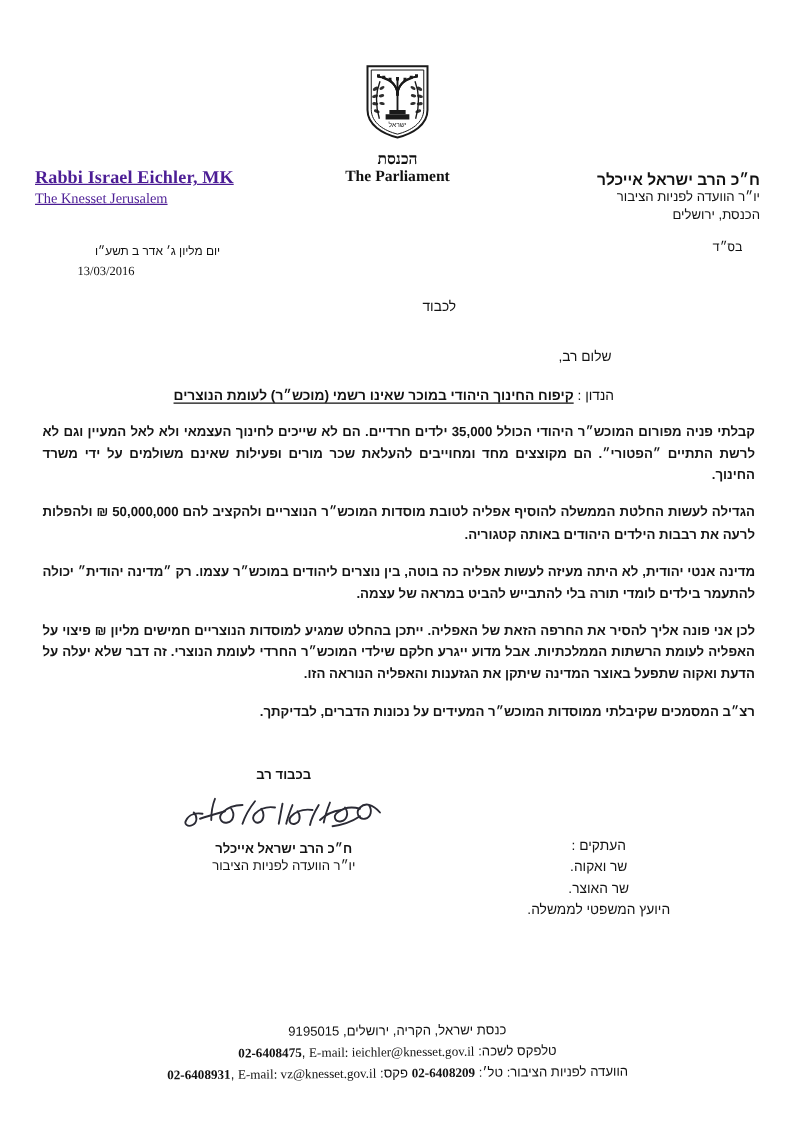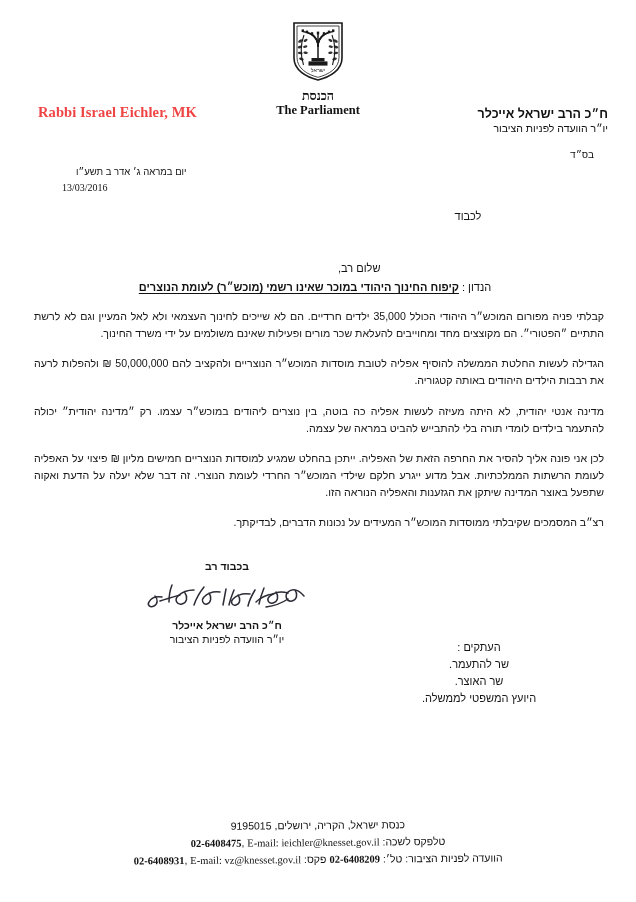--- a/index.html
+++ b/index.html
@@ -14,20 +14,21 @@
     font-family: "Liberation Sans", sans-serif;
     color: #1a1a1a;
     overflow: hidden;
   }
 
   .page {
     position: absolute;
     inset: 0;
     background: #ffffff;
     padding: 0;
+    margin-top: 30px;
   }
 
   
   .emblem-wrap {
     position: absolute;
     top: 20px;
     left: 0;
     width: 636px;
     text-align: center;
   }
@@ -43,24 +44,25 @@
     line-height: 1.12;
     color: #111;
   }
   .emblem-title .he { font-size: 12.5px; display: block; }
   .emblem-title .en { font-size: 12.5px; display: block; }
 
   
   .hdr-left {
     position: absolute;
     top: 104px;
-    left: 38px;
+    left: 28px;
     width: 280px;
     font-family: "Liberation Serif", serif;
-    color: #ef4444;
+    color: #4c1d95;
+    text-decoration: underline;
   }
   .hdr-left .name {
     font-size: 14.5px;
     font-weight: bold;
     letter-spacing: .1px;
     margin-bottom: 1px;
   }
   .hdr-left .role,
   .hdr-left .place {
     font-size: 11.5px;
@@ -117,33 +119,33 @@
     font-family: Liberation Mono, monospace;
   }
 
   
   .addressee {
     position: absolute;
     top: 208px;
     right: 38px;
     width: 260px;
     direction: rtl;
-    text-align: center;
+    text-align: left;
     font-size: 11px;
     line-height: 1.5;
     color: #141414;
   }
   .addressee .strong { font-weight: bold; }
   .greeting {
     position: absolute;
-    top: 262px;
+    top: 250px;
     right: 38px;
     width: 260px;
     direction: rtl;
-    text-align: left;
+    text-align: center;
     font-size: 11px;
     color: #141414;
   }
 
   
   .subject {
     position: absolute;
     top: 281px;
     left: 0;
     width: 636px;
@@ -170,28 +172,29 @@
     direction: rtl;
     text-align: justify;
     font-size: 10.6px;
     line-height: 1.62;
     color: #151515;
   }
   .body p {
     margin: 0 0 13px 0;
     text-align: justify;
     text-align-last: right;
+    font-weight: bold;
   }
   .body p:last-child { margin-bottom: 0; }
   .body p.rtl-last-right { text-align-last: right; }
 
   
   .sign {
     position: absolute;
-    top: 560px;
+    top: 584px;
     left: 112px;
     width: 230px;
     direction: rtl;
     text-align: center;
     color: #141414;
   }
   .sign .closing {
     font-size: 10.5px;
     font-weight: bold;
     margin-bottom: 4px;
@@ -301,30 +304,32 @@
       </svg>
     </div>
     <div class="emblem-title">
       <span class="he">הכנסת</span>
       <span class="en">The Parliament</span>
     </div>
   </div>
 
   <div class="hdr-left">
     <div class="name">Rabbi Israel Eichler, MK</div>
+    <div class="place">The Knesset Jerusalem</div>
   </div>
 
   <div class="hdr-date">
-    <div class="hdate">יום במראה ג׳ אדר ב תשע״ו</div>
+    <div class="hdate">יום מליון ג׳ אדר ב תשע״ו</div>
     <div class="gdate">13/03/2016</div>
   </div>
 
   <div class="hdr-right">
     <div class="name">ח״כ הרב ישראל אייכלר</div>
     <div class="role">יו״ר הוועדה לפניות הציבור</div>
+    <div class="place">הכנסת, ירושלים</div>
     <div class="bsd">בס״ד</div>
   </div>
 
   <div class="addressee">
     <div>לכבוד</div>
   </div>
   <div class="greeting">שלום רב,</div>
 
   <div class="subject">
     <span class="label">הנדון : </span><span class="value">קיפוח החינוך היהודי במוכר שאינו רשמי (מוכש״ר) לעומת הנוצרים</span>
@@ -360,21 +365,21 @@
           <path d="M146 23 C140 27 132 30 124 31"></path>
         </g>
       </svg>
     </div>
     <div class="sname">ח״כ הרב ישראל אייכלר</div>
     <div class="srole">יו״ר הוועדה לפניות הציבור</div>
   </div>
 
   <div class="copies">
     <div>העתקים :</div>
-    <div>שר להתעמר.</div>
+    <div>שר ואקוה.</div>
     <div>שר האוצר.</div>
     <div>היועץ המשפטי לממשלה.</div>
   </div>
 
   <div class="footer">
     <div class="ln">כנסת ישראל, הקריה, ירושלים, 9195015</div>
     <div class="ln"><span>טלפקס לשכה: </span><span class="bold mono-en">02-6408475</span><span>,&nbsp;</span><span class="mono-en">E-mail: </span><span class="mono-en">ieichler@knesset.gov.il</span></div>
     <div class="ln"><span>הוועדה לפניות הציבור: טל׳: </span><span class="bold mono-en">02-6408209</span><span> פקס: </span><span class="bold mono-en">02-6408931</span><span>,&nbsp;</span><span class="mono-en">E-mail: </span><span class="mono-en">vz@knesset.gov.il</span></div>
   </div>
 

